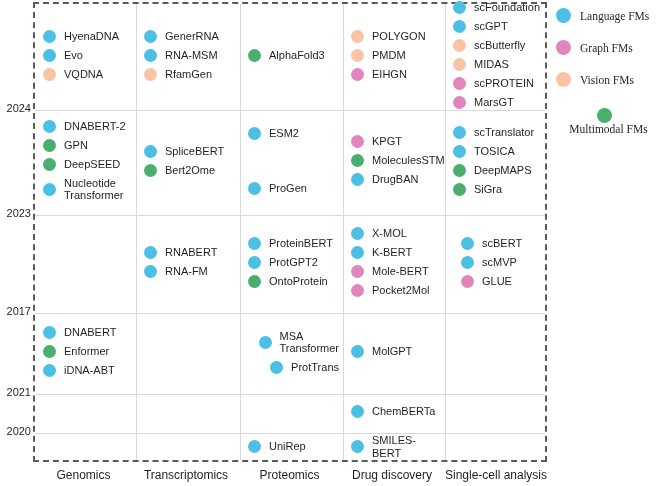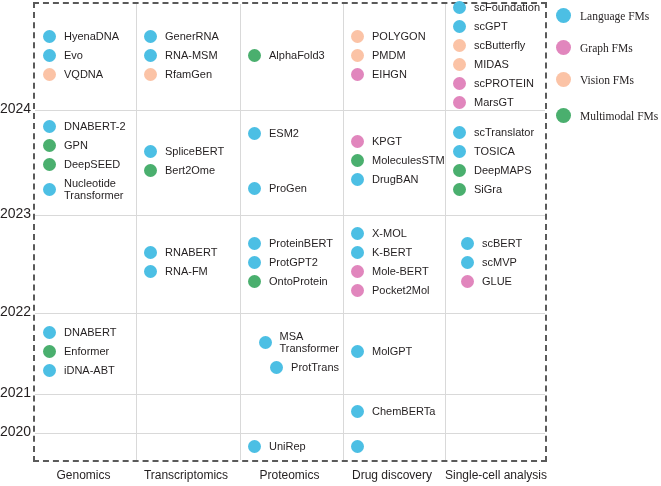--- a/index.html
+++ b/index.html
@@ -38,21 +38,21 @@
 
   
   .c-language{background:#4cbfe4;}
   .c-vision{background:#fbc3a6;}
   .c-graph{background:#e186bd;}
   .c-multimodal{background:#4aaf6e;}
 
   
   .year{
     position:absolute;right:0;
-    font-size:14px;color:#231f20;
+    font-size:11px;color:#231f20;
     text-align:right;width:31px;
     transform:translateY(-50%);
   }
 
   
   .collabel{
     position:absolute;top:468px;
     font-size:12px;color:#231f20;
     text-align:center;
   }
@@ -63,21 +63,21 @@
   .legend-dot{width:15px;height:15px;border-radius:50%;flex:0 0 15px;margin-right:9px;}
   .legend-text{font-size:11.5px;color:#231f20;white-space:nowrap;font-family:Liberation Serif, serif;}
 </style>
 </head>
 <body>
 
 <div id="root">
 
   <div class="year" style="top:108px;left:0;">2024</div>
   <div class="year" style="top:213px;left:0;">2023</div>
-  <div class="year" style="top:311px;left:0;">2022</div>
+  <div class="year" style="top:311px;left:0;">2017</div>
   <div class="year" style="top:392px;left:0;">2021</div>
   <div class="year" style="top:431px;left:0;">2020</div>
 
   <div class="matrix">
     <div class="hline" style="top:106px;"></div>
     <div class="hline" style="top:211px;"></div>
     <div class="hline" style="top:309px;"></div>
     <div class="hline" style="top:390px;"></div>
     <div class="hline" style="top:429px;"></div>
 
@@ -337,20 +337,21 @@
       <div class="cell" style="left: 136px; top: 433px; width: 104px; height: 27px;"></div>
       <div class="cell" style="left: 240px; top: 433px; width: 103px; height: 27px;">
         <div class="entry">
           <span class="dot c-language"></span>
           <span class="lbl">UniRep</span>
         </div>
       </div>
       <div class="cell" style="left: 343px; top: 433px; width: 102px; height: 27px;">
         <div class="entry">
           <span class="dot c-language"></span>
+          <span class="lbl">SMILES-BERT</span>
         </div>
       </div>
       <div class="cell" style="left: 445px; top: 433px; width: 102px; height: 27px;"></div>
     </div>
 
   <div class="collabel" style="left:33px;width:101px;">Genomics</div>
   <div class="collabel" style="left:134px;width:104px;">Transcriptomics</div>
   <div class="collabel" style="left:238px;width:103px;">Proteomics</div>
   <div class="collabel" style="left:341px;width:102px;">Drug discovery</div>
   <div class="collabel" style="left:443px;width:106px;">Single-cell analysis</div>
@@ -361,19 +362,19 @@
       <span class="legend-text">Language FMs</span>
     </div>
     <div class="legend-item" style="margin-top:17px;">
       <span class="legend-dot c-graph"></span>
       <span class="legend-text">Graph FMs</span>
     </div>
     <div class="legend-item" style="margin-top:17px;">
       <span class="legend-dot c-vision"></span>
       <span class="legend-text">Vision FMs</span>
     </div>
-    <div class="legend-item" style="margin-top:21px;">
+    <div class="legend-item" style="margin-top:21px;flex-direction:column;">
       <span class="legend-dot c-multimodal"></span>
       <span class="legend-text">Multimodal FMs</span>
     </div>
   </div>
 
 </div>
 
 </body></html>

